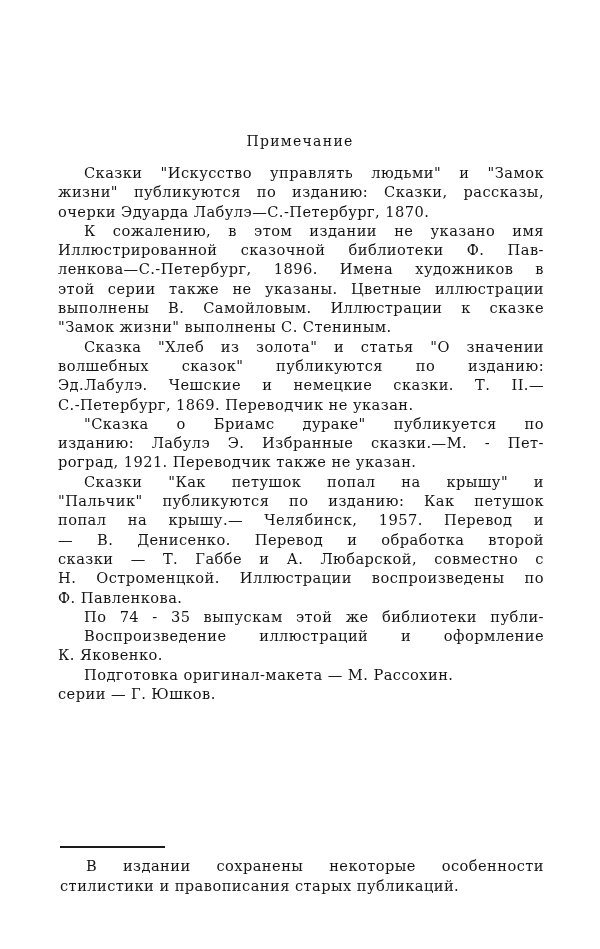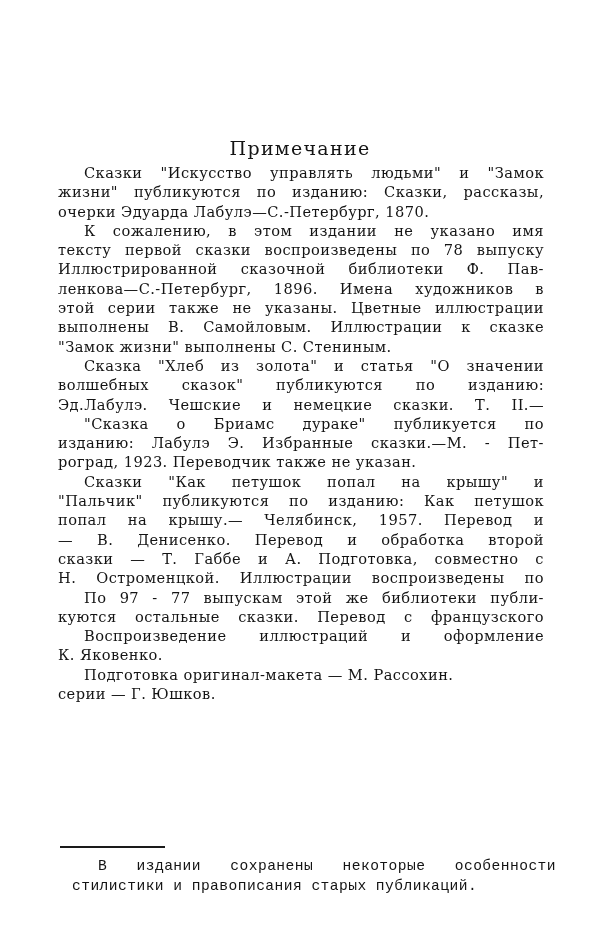--- a/index.html
+++ b/index.html
@@ -19,21 +19,21 @@
       position: absolute;
       left: 0; top: 0;
       width: 600px; height: 949px;
     }
     .title {
       position: absolute;
       top: 124px;
       left: 0;
       width: 600px;
       text-align: center;
-      font-size: 19px;
+      font-size: 14px;
       letter-spacing: 1.3px;
       font-weight: normal;
     }
     .body-text {
       position: absolute;
       top: 163px;
       left: 58px;
       width: 486px;
     }
     .line {
@@ -52,66 +52,65 @@
       position: absolute;
       top: 846px;
       left: 60px;
       width: 105px;
       height: 2px;
       background: #1a1a1a;
     }
     .footnote {
       position: absolute;
       top: 856px;
-      left: 72px;
+      left: 60px;
       width: 484px;
-      font-family: Liberation Mono, monospace;
     }
     .footnote .line {
       height: 20px;
       line-height: 20px;
     }
   </style>
 </head>
 <body>
 
 <div class="page">
   <h1 class="title">Примечание</h1>
 
   <div class="body-text">
 
     <span class="line indent">Сказки "Искусство управлять людьми" и "Замок</span>
     <span class="line">жизни" публикуются по изданию: Сказки, рассказы,</span>
     <span class="line last">очерки Эдуарда Лабулэ—С.-Петербург, 1870.</span>
 
     <span class="line indent">К сожалению, в этом издании не указано имя</span>
-    <span class="line">тексту первой сказки воспроизведены по 78 выпуску</span>
     <span class="line">Иллюстрированной сказочной библиотеки Ф. Пав-</span>
     <span class="line">ленкова—С.-Петербург, 1896. Имена художников в</span>
     <span class="line">этой серии также не указаны. Цветные иллюстрации</span>
     <span class="line">выполнены В. Самойловым. Иллюстрации к сказке</span>
     <span class="line last">"Замок жизни" выполнены С. Стениным.</span>
 
     <span class="line indent">Сказка "Хлеб из золота" и статья "О значении</span>
     <span class="line">волшебных сказок" публикуются по изданию:</span>
     <span class="line">Эд.Лабулэ. Чешские и немецкие сказки. Т. II.—</span>
+    <span class="line last">С.-Петербург, 1869. Переводчик не указан.</span>
 
     <span class="line indent">"Сказка о Бриамс дураке" публикуется по</span>
     <span class="line">изданию: Лабулэ Э. Избранные сказки.—М. - Пет-</span>
-    <span class="line last">роград, 1923. Переводчик также не указан.</span>
+    <span class="line last">роград, 1921. Переводчик также не указан.</span>
 
     <span class="line indent">Сказки "Как петушок попал на крышу" и</span>
     <span class="line">"Пальчик" публикуются по изданию: Как петушок</span>
     <span class="line">попал на крышу.— Челябинск, 1957. Перевод и</span>
     <span class="line">— В. Денисенко. Перевод и обработка второй</span>
-    <span class="line">сказки — Т. Габбе и А. Подготовка, совместно с</span>
+    <span class="line">сказки — Т. Габбе и А. Любарской, совместно с</span>
     <span class="line">Н. Остроменцкой. Иллюстрации воспроизведены по</span>
+    <span class="line last">Ф. Павленкова.</span>
 
-    <span class="line indent">По 97 - 77 выпускам этой же библиотеки публи-</span>
-    <span class="line">куются остальные сказки. Перевод с французского</span>
+    <span class="line indent">По 74 - 35 выпускам этой же библиотеки публи-</span>
     <span class="line indent">Воспроизведение иллюстраций и оформление</span>
 
     <span class="line last">К. Яковенко.</span>
     <span class="line indent last">Подготовка оригинал-макета — М. Рассохин.</span>
 
     <span class="line last">серии — Г. Юшков.</span>
   </div>
 
   <div class="footnote-rule"></div>
 

